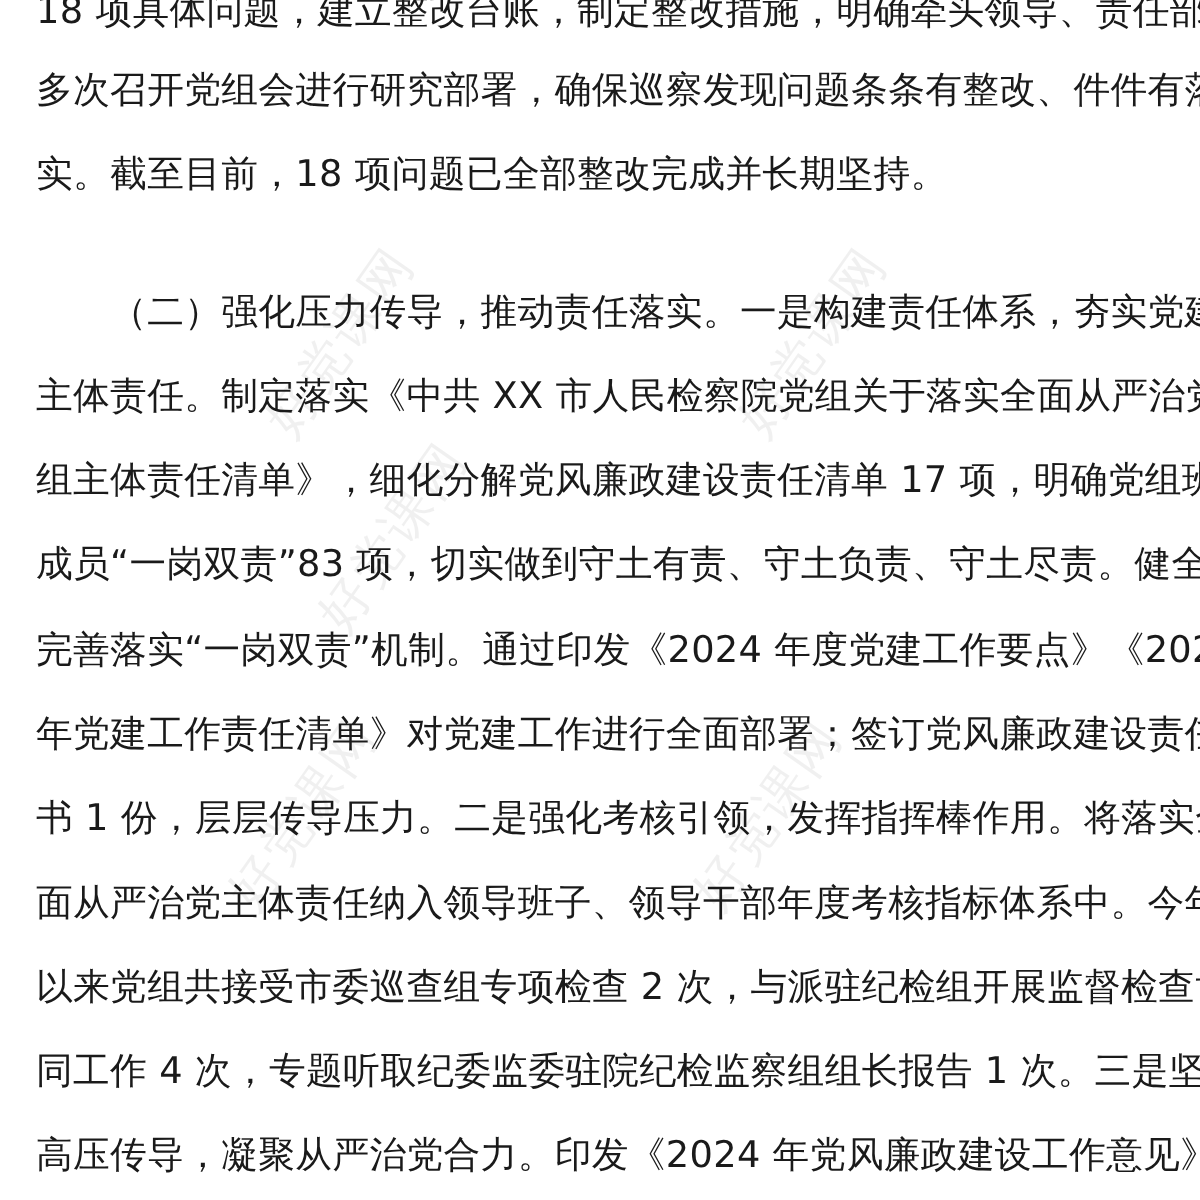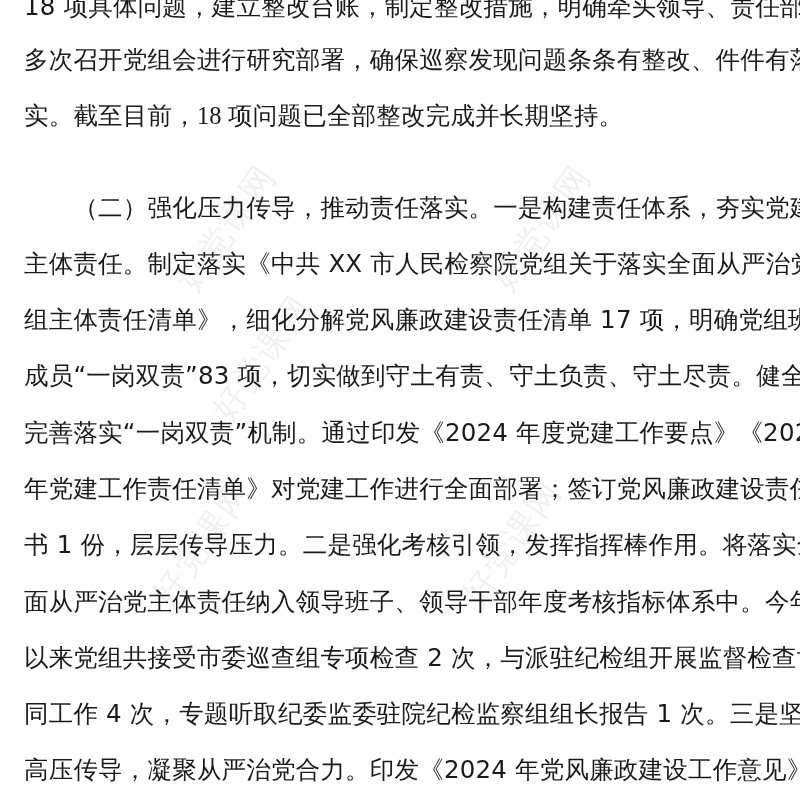--- a/index.html
+++ b/index.html
@@ -26,21 +26,21 @@
 
 <div class="page">
   <div class="wm" style="left:155px;top:205px;">好党课网</div>
   <div class="wm" style="left:470px;top:205px;">好党课网</div>
   <div class="wm" style="left:190px;top:335px;">好党课网</div>
   <div class="wm" style="left:130px;top:520px;">好党课网</div>
   <div class="wm" style="left:440px;top:520px;">好党课网</div>
 
   <div class="line" style="top:-8px;">18 项具体问题，建立整改台账，制定整改措施，明确牵头领导、责任部门，</div>
   <div class="line" style="top:45px;">多次召开党组会进行研究部署，确保巡察发现问题条条有整改、件件有落</div>
-  <div class="line" style="top:101px;font-family:Liberation Serif, serif;">实。截至目前，18 项问题已全部整改完成并长期坚持。</div>
+  <div class="line" style="top:101px;">实。截至目前，18 项问题已全部整改完成并长期坚持。</div>
   <div class="line" style="top:193px;">　　（二）强化压力传导，推动责任落实。一是构建责任体系，夯实党建</div>
   <div class="line" style="top:249px;">主体责任。制定落实《中共 XX 市人民检察院党组关于落实全面从严治党党</div>
   <div class="line" style="top:305px;">组主体责任清单》，细化分解党风廉政建设责任清单 17 项，明确党组班子</div>
   <div class="line" style="top:361px;">成员“一岗双责”83 项，切实做到守土有责、守土负责、守土尽责。健全</div>
   <div class="line" style="top:418px;">完善落实“一岗双责”机制。通过印发《2024 年度党建工作要点》《2024</div>
   <div class="line" style="top:474px;">年党建工作责任清单》对党建工作进行全面部署；签订党风廉政建设责任</div>
   <div class="line" style="top:530px;">书 1 份，层层传导压力。二是强化考核引领，发挥指挥棒作用。将落实全</div>
   <div class="line" style="top:587px;">面从严治党主体责任纳入领导班子、领导干部年度考核指标体系中。今年</div>
   <div class="line" style="top:643px;">以来党组共接受市委巡查组专项检查 2 次，与派驻纪检组开展监督检查协</div>
   <div class="line" style="top:699px;">同工作 4 次，专题听取纪委监委驻院纪检监察组组长报告 1 次。三是坚持</div>

